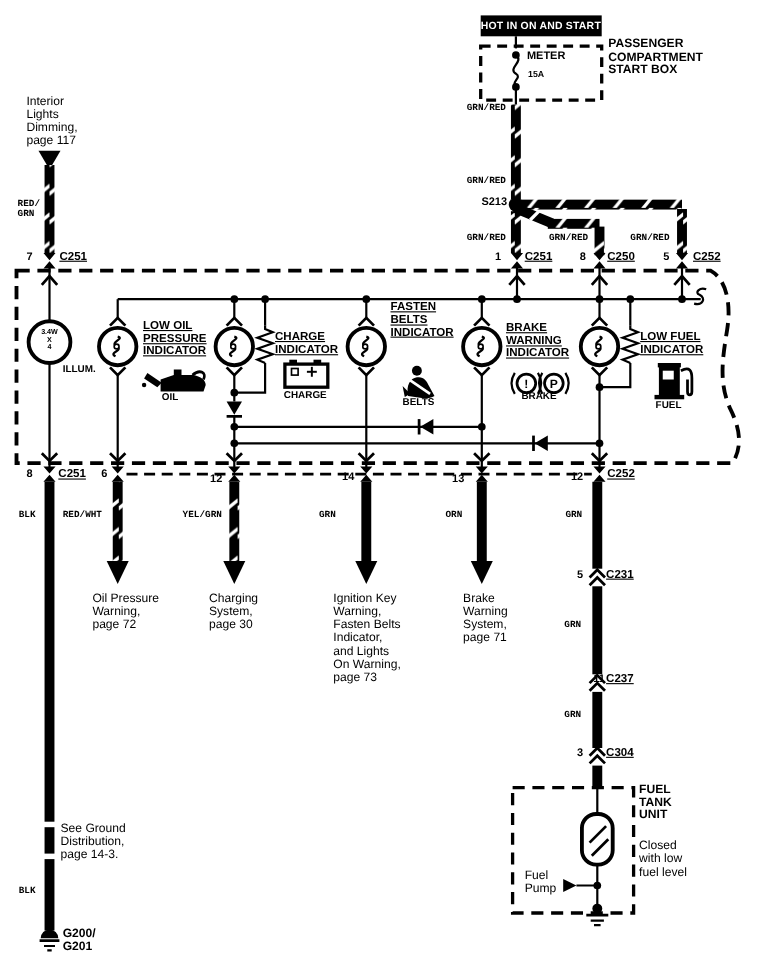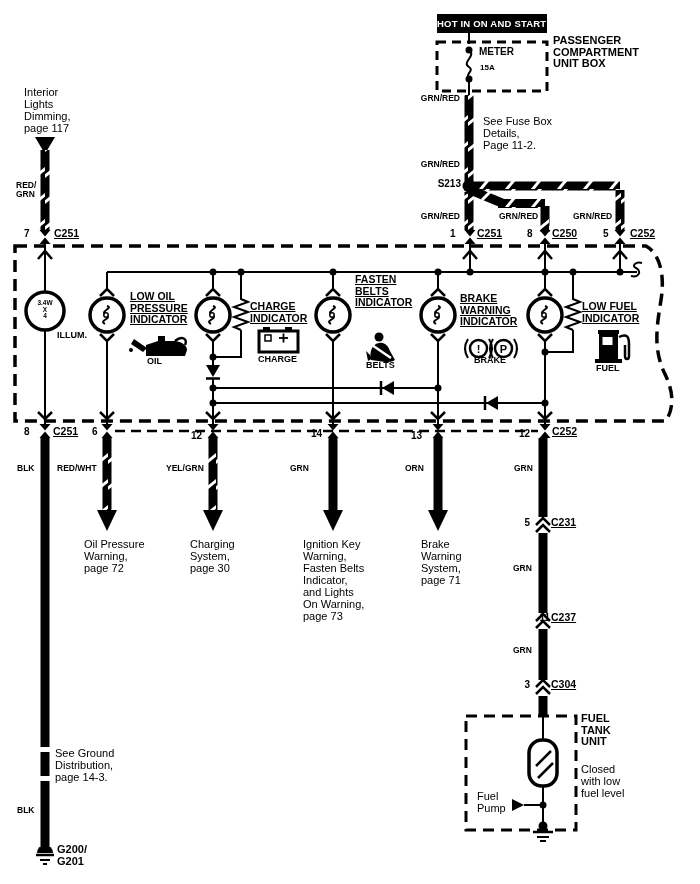--- a/index.html
+++ b/index.html
@@ -1,21 +1,21 @@
 <!DOCTYPE html>
 <html><head>
 <meta charset="utf-8">
 <style>
   html,body{margin:0;padding:0;background:#fff;}
   #page{position:relative;width:700px;height:884px;background:#fff;overflow:hidden;
         font-family:"Liberation Sans",sans-serif;color:#000;}
   svg{position:absolute;left:0;top:0;}
   .lbl{position:absolute;color:#000;white-space:pre-line;line-height:12px;font-size:11px;}
   .b{font-weight:bold;}
-  .t8{font-size:8.5px;line-height:9px;}
+  .t8{font-size:8.5px;line-height:9px;font-family:Liberation Mono, monospace;}
   .t9{font-size:9px;line-height:9px;}
   .t10{font-size:10.5px;line-height:11.5px;text-decoration:underline;}
   .t11{font-size:11px;line-height:11.5px;}
   .banner{background:#000;color:#fff;text-align:left;font-weight:bold;
           font-size:9.5px;line-height:19px;width:110px;height:19px;letter-spacing:.2px;}
   .ra{text-align:right;}
   .ctr{text-align:center;}
 </style>
 </head>
 <body>
@@ -318,26 +318,23 @@
     <rect x="599" y="333" width="19" height="27" fill="#000"></rect>
     <rect x="602.5" y="337" width="10" height="8" fill="#fff"></rect>
     <path d="M619,337 c8,-4 10,0 10,7 l0,12 c0,4 -4,4 -4,0 l0,-11" fill="none" stroke="#000" stroke-width="2.5"></path>
     <rect x="595" y="359" width="27" height="4" fill="#000"></rect>
   </g>
 </svg>
 
 <div class="lbl banner" style="left:437px;top:14px">HOT IN ON AND START</div>
 <div class="lbl b t11" style="left:553px;top:35px">PASSENGER
 COMPARTMENT
-UNIT BOX</div>
+START BOX</div>
 <div class="lbl b" style="left:479px;top:46px;font-size:10px">METER</div>
 <div class="lbl b" style="left:480px;top:62px;font-size:8px">15A</div>
-<div class="lbl" style="left:483px;top:115px">See Fuse Box
-Details,
-Page 11-2.</div>
 <div class="lbl b t8 ra" style="left:412px;top:94px;width:48px">GRN/RED</div>
 <div class="lbl b t8 ra" style="left:412px;top:160px;width:48px">GRN/RED</div>
 <div class="lbl b ra" style="left:425px;top:178px;width:36px;font-size:10px">S213</div>
 <div class="lbl b t8 ra" style="left:412px;top:212px;width:48px">GRN/RED</div>
 <div class="lbl b t8" style="left:499px;top:212px">GRN/RED</div>
 <div class="lbl b t8" style="left:573px;top:212px">GRN/RED</div>
 
 <div class="lbl b" style="left:450px;top:228px;font-size:10px">1</div>
 <div class="lbl b t10" style="left:477px;top:228px">C251</div>
 <div class="lbl b" style="left:527px;top:228px;font-size:10px">8</div>

